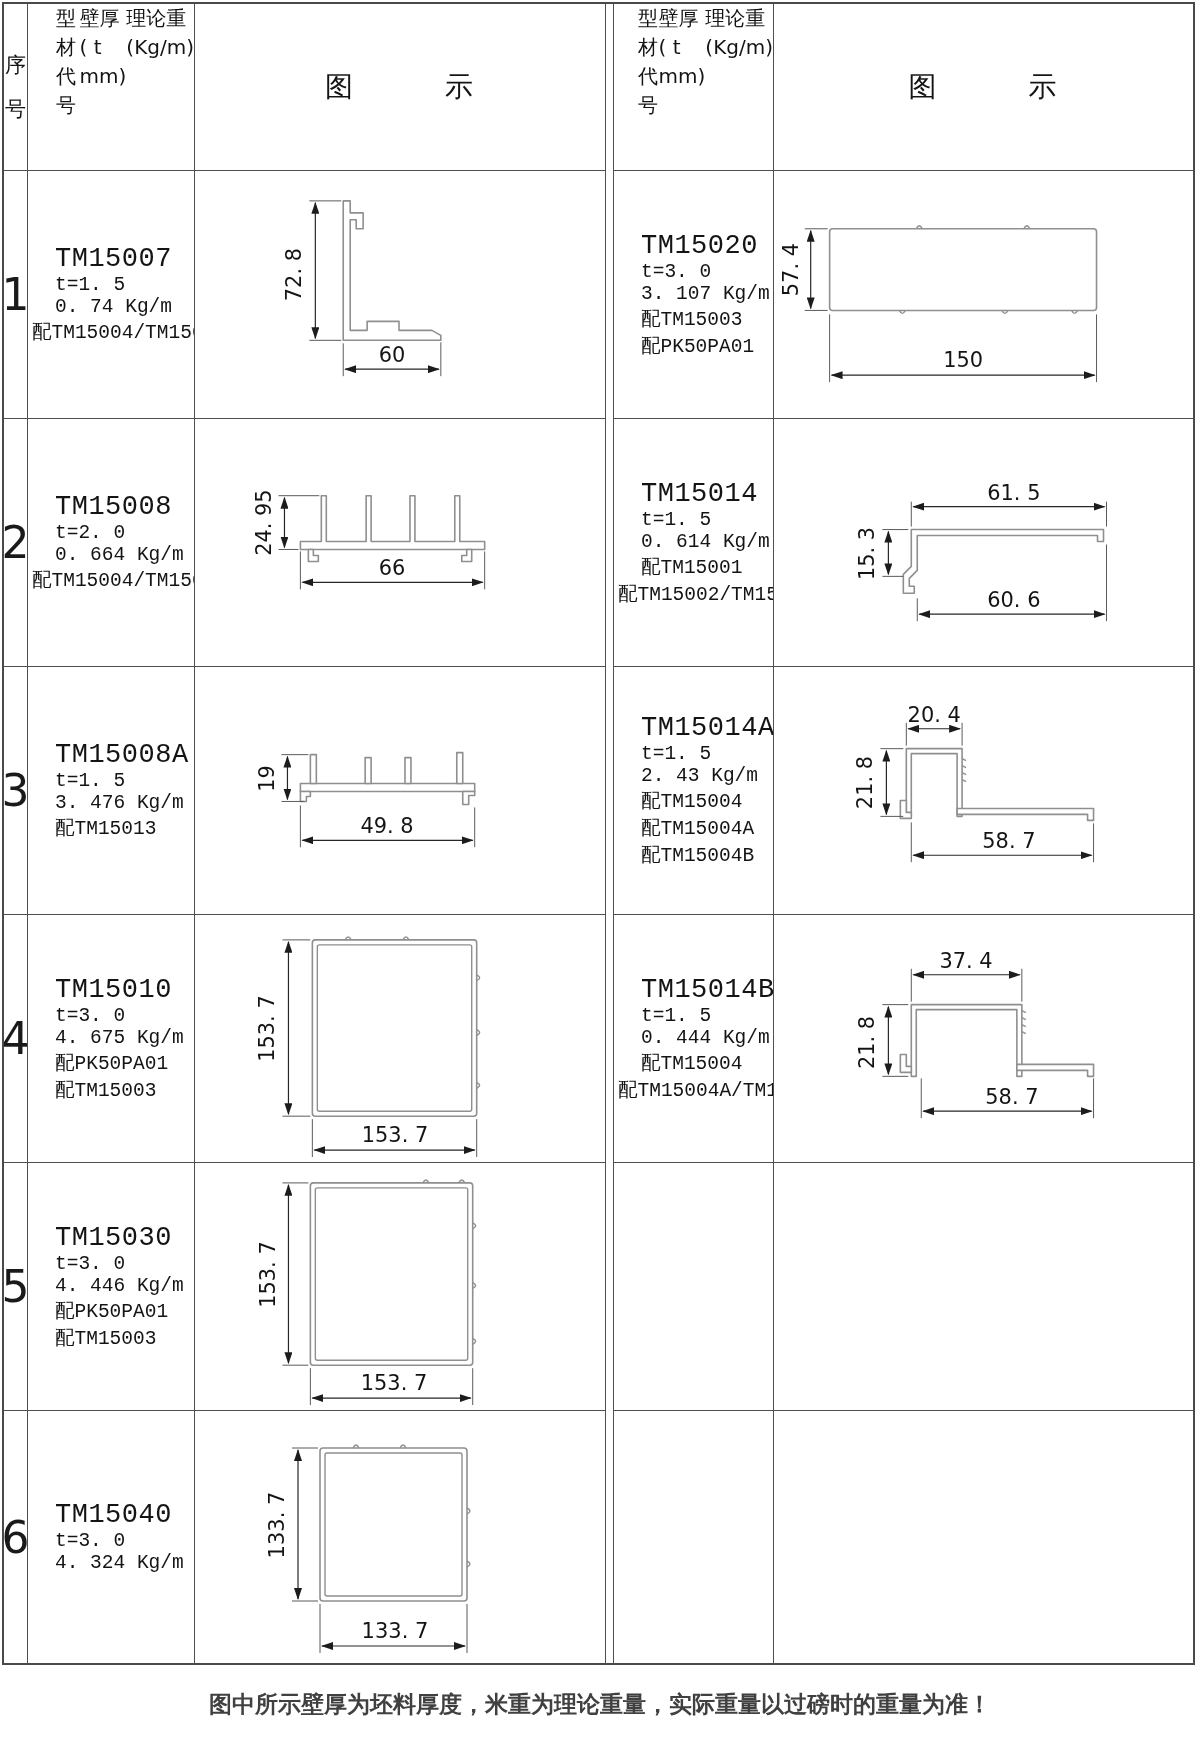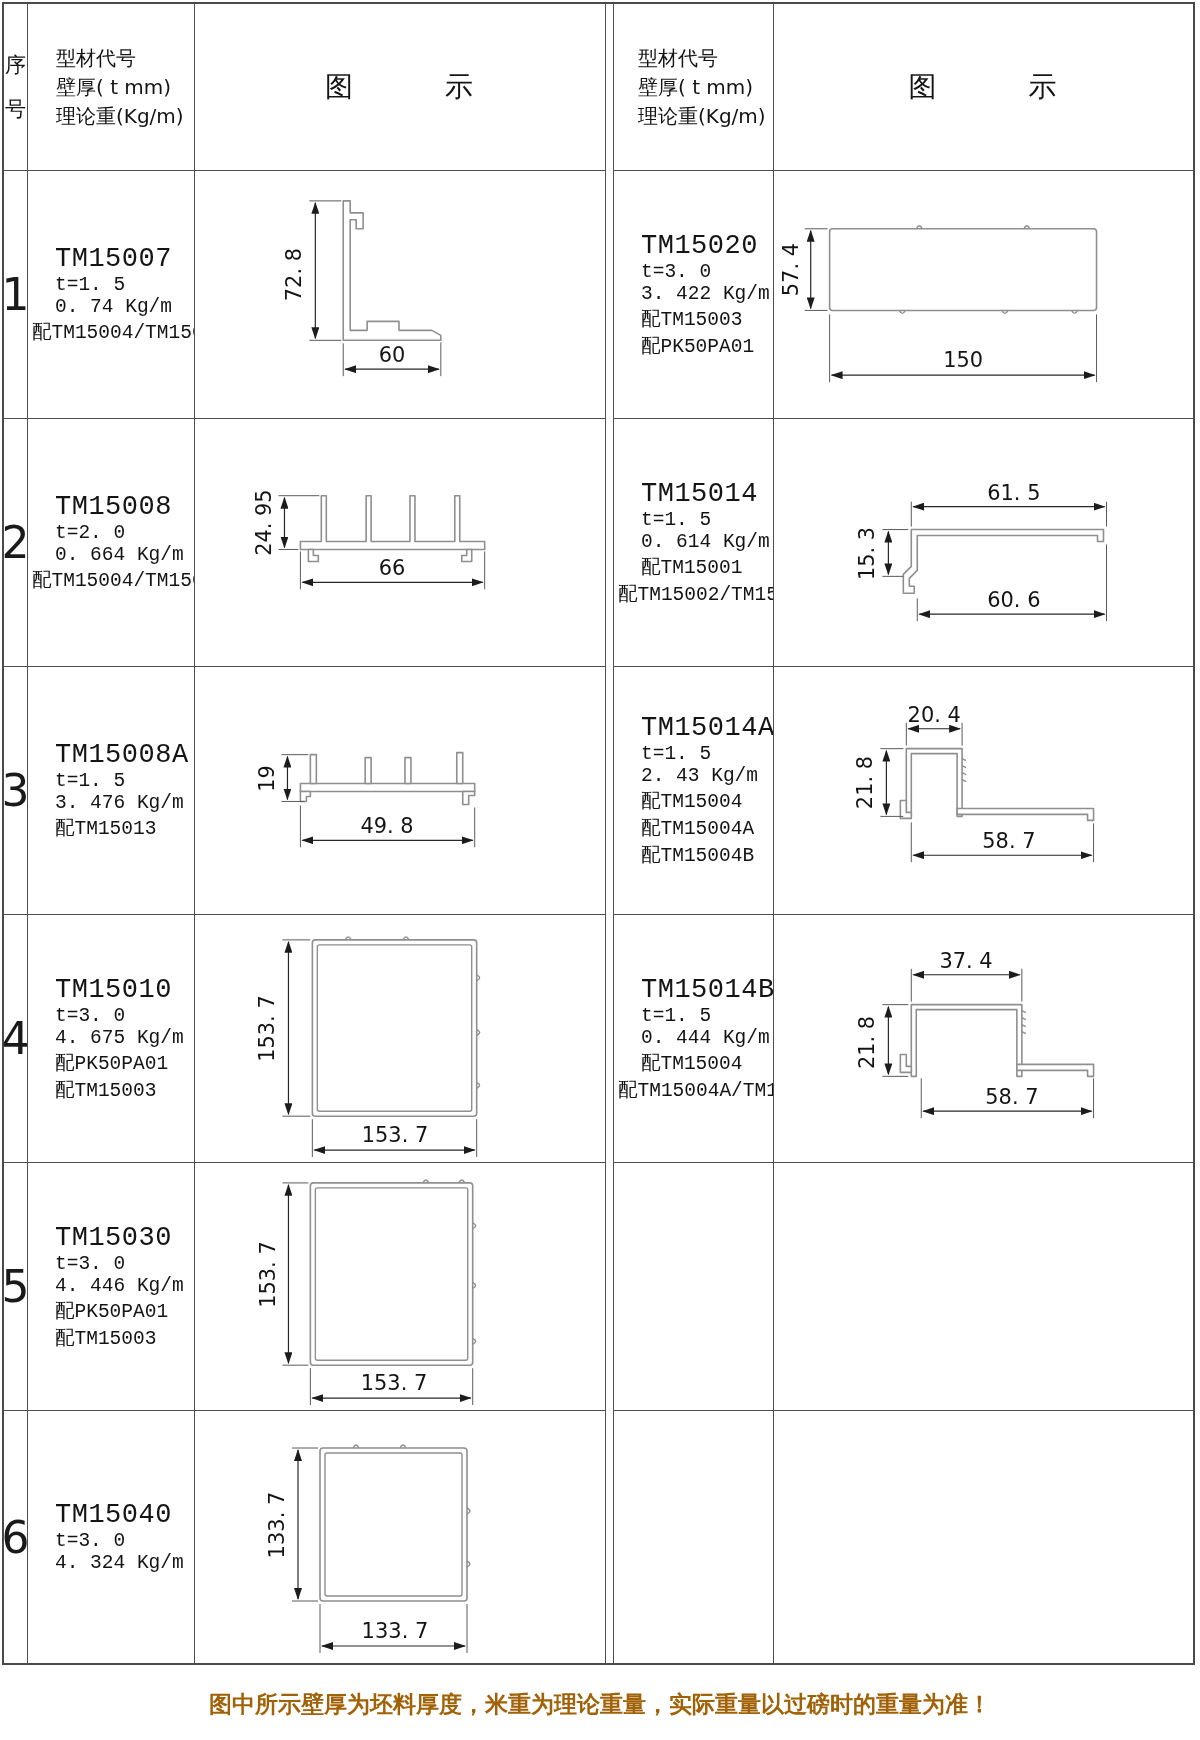--- a/index.html
+++ b/index.html
@@ -14,33 +14,33 @@
   .bb{border-bottom:1.5px solid #4f4f4f;}
   .dividercol{border-left:1.5px solid #4f4f4f;border-right:1.5px solid #4f4f4f;}
   .serial{display:flex;align-items:center;justify-content:center;font-size:44px;color:#1a1a1a;}
   .serial-h{display:flex;flex-direction:column;align-items:center;justify-content:center;
             gap:16px;font-size:21px;}
   .spec{display:flex;flex-direction:column;justify-content:center;
         padding:8px 2px 8px 0;box-sizing:border-box;font-family:Liberation Mono, monospace;}
   .spec .code{font-size:27px;padding-left:27px;letter-spacing:.5px;}
   .spec .ln{font-size:19.5px;padding-left:27px;white-space:nowrap;}
   .spec .ln.long{padding-left:4px;}
-  .spec-h{display:flex;flex-direction:column;justify-content:center;
+  .spec-h{display:flex;flex-direction:row;justify-content:center;
           padding-left:28px;box-sizing:border-box;font-size:20px;line-height:29px;}
   .diag-h{display:flex;align-items:center;justify-content:center;font-size:28px;
           white-space:pre;letter-spacing:2px;}
   .diag{display:block;}
   .diag svg{display:block;width:100%;height:100%;}
   .prof{fill:#ffffff;stroke:#8f8f8f;stroke-width:1.6;stroke-linejoin:round;}
   .prof2{fill:none;stroke:#8f8f8f;stroke-width:1.4;}
   .ext{stroke:#5a5a5a;stroke-width:1;fill:none;}
   .diml{stroke:#262626;stroke-width:1.2;fill:none;}
   text.dimt{font-size:21px;fill:#141414;font-family:"DejaVu Sans","Liberation Sans",sans-serif;}
   .note{position:absolute;left:0;right:0;top:1689px;text-align:center;
-        font-size:23px;font-weight:600;color:#a16207;}
+        font-size:23px;font-weight:600;color:#404040;}
 </style>
 </head>
 <body>
 
 <svg width="0" height="0" style="position:absolute">
   <defs>
     <marker id="arr" viewBox="0 0 12 8" markerWidth="12" markerHeight="8" refX="11" refY="4" orient="auto-start-reverse" markerUnits="userSpaceOnUse">
       <path d="M0,0 L12,4 L0,8 Z" fill="#1c1c1c"></path>
     </marker>
   </defs>
@@ -81,21 +81,21 @@
       <path class="ext" d="M146,30 L114,30 M146,170 L114,170 M148,173 L148,206 M246,172 L246,206"></path>
       <path class="diml" d="M120,32 L120,168" marker-start="url(#arr)" marker-end="url(#arr)"></path>
       <path class="diml" d="M150,199 L244,199" marker-start="url(#arr)" marker-end="url(#arr)"></path>
       <text class="dimt" x="106" y="104" text-anchor="middle" transform="rotate(-90 106 104)">72. 8</text>
       <text class="dimt" x="197" y="192" text-anchor="middle">60</text>
     </svg>
   </div>
   <div class="c br bb spec" style="grid-area:2/5">
     <div class="code">TM15020</div>
     <div class="ln">t=3. 0</div>
-    <div class="ln">3. 422 Kg/m</div>
+    <div class="ln">3. 107 Kg/m</div>
     <div class="ln">配TM15003</div>
     <div class="ln">配PK50PA01</div>
   </div>
   <div class="c bb diag" style="grid-area:2/6">
     <svg viewBox="0 0 419 248">
       <rect class="prof" x="55" y="58" width="268" height="82" rx="3"></rect>
       <path class="prof2" d="M142,58 q3,-6 6,0 M250,58 q3,-6 6,0 M125,140 q3,6 6,0 M228,140 q3,6 6,0 M298,140 q3,6 6,0"></path>
       <path class="ext" d="M53,58 L30,58 M53,140 L30,140 M55,144 L55,212 M323,144 L323,212"></path>
       <path class="diml" d="M36,60 L36,138" marker-start="url(#arr)" marker-end="url(#arr)"></path>
       <path class="diml" d="M57,205 L321,205" marker-start="url(#arr)" marker-end="url(#arr)"></path>

